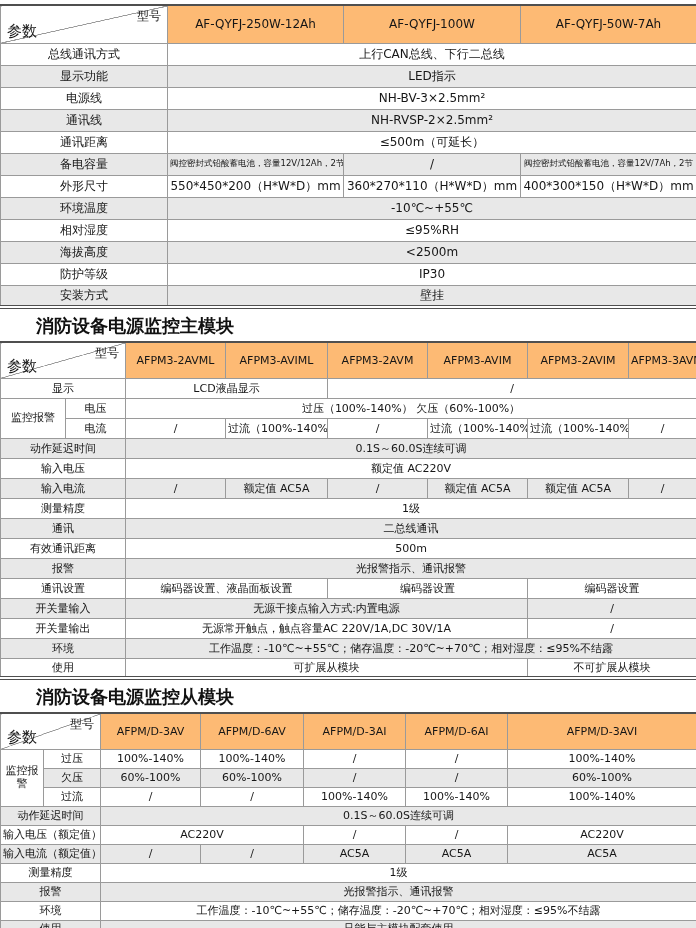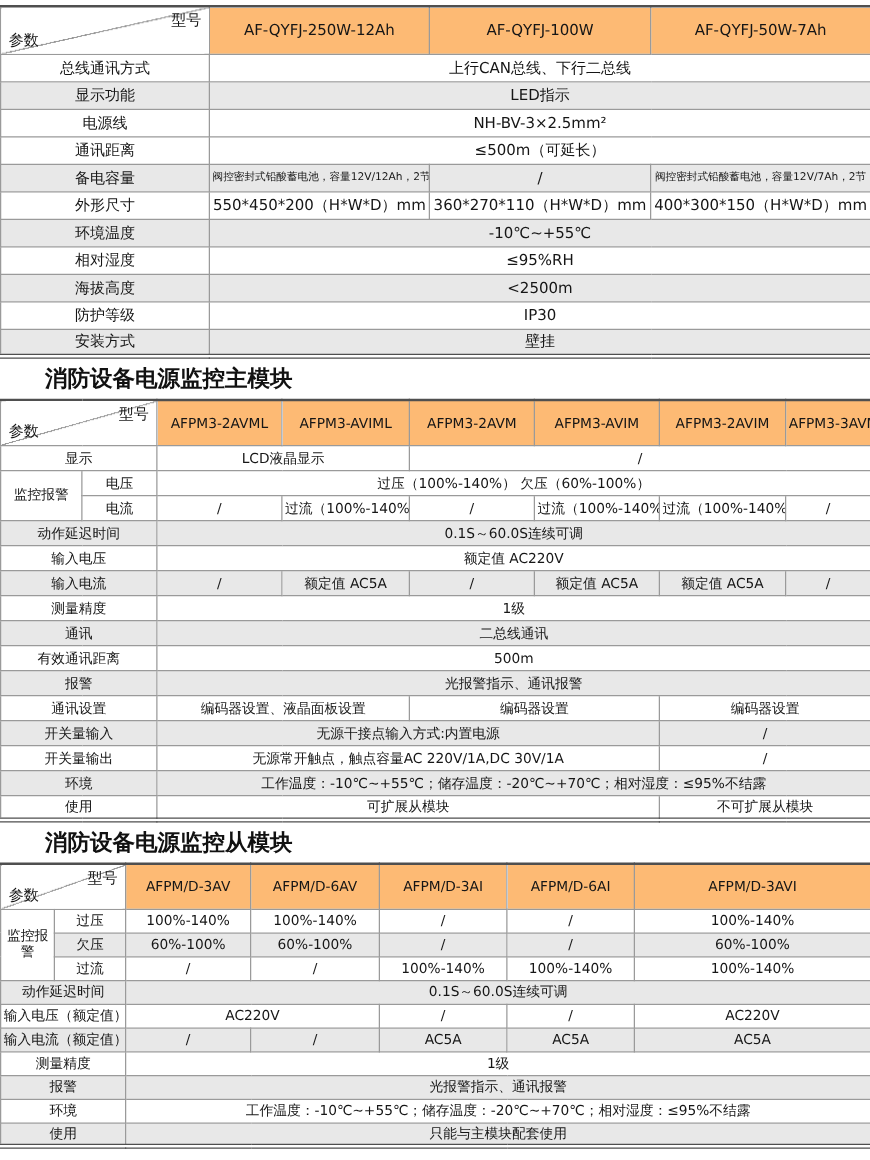--- a/index.html
+++ b/index.html
@@ -30,21 +30,21 @@
   .t2 tbody tr{height:20px;}
   .t3 tbody tr{height:19px;}
   tr.shade th,tr.shade td{background:#e8e8e8;}
   th.corner{
     background:#ffffff;position:relative;padding:0;
     background-image:linear-gradient(to bottom right,
       transparent 49.3%, #9a9a9a 49.3%, #9a9a9a 50.7%, transparent 50.7%);
     margin-top:35px;
   }
   .corner .ct{position:absolute;top:2px;right:6px;font-size:12px;}
-  .corner .cb{position:absolute;bottom:2px;left:6px;font-size:12px;}
+  .corner .cb{position:absolute;bottom:2px;left:6px;font-size:15px;}
   td.sm{font-size:8.5px;}
   th.grouplabel{white-space:normal;line-height:1.15;}
   .section-title{
     font-weight:bold;font-size:18px;
     padding:10px 0 8px 36px;height:14px;line-height:14px;
   }
 </style>
 </head>
 <body>
 
@@ -74,20 +74,24 @@
             <th colspan="1">总线通讯方式</th>
             <td colspan="3">上行CAN总线、下行二总线</td>
           </tr>
           <tr class="shade">
             <th colspan="1">显示功能</th>
             <td colspan="3">LED指示</td>
           </tr>
           <tr>
             <th colspan="1">电源线</th>
             <td colspan="3">NH-BV-3×2.5mm²</td>
+          </tr>
+          <tr class="shade">
+            <th colspan="1">通讯线</th>
+            <td colspan="3">NH-RVSP-2×2.5mm²</td>
           </tr>
           <tr>
             <th colspan="1">通讯距离</th>
             <td colspan="3">≤500m（可延长）</td>
           </tr>
           <tr class="shade">
             <th colspan="1">备电容量</th>
             <td class="sm">阀控密封式铅酸蓄电池，容量12V/12Ah，2节</td>
             <td>/</td>
             <td class="sm">阀控密封式铅酸蓄电池，容量12V/7Ah，2节</td>

